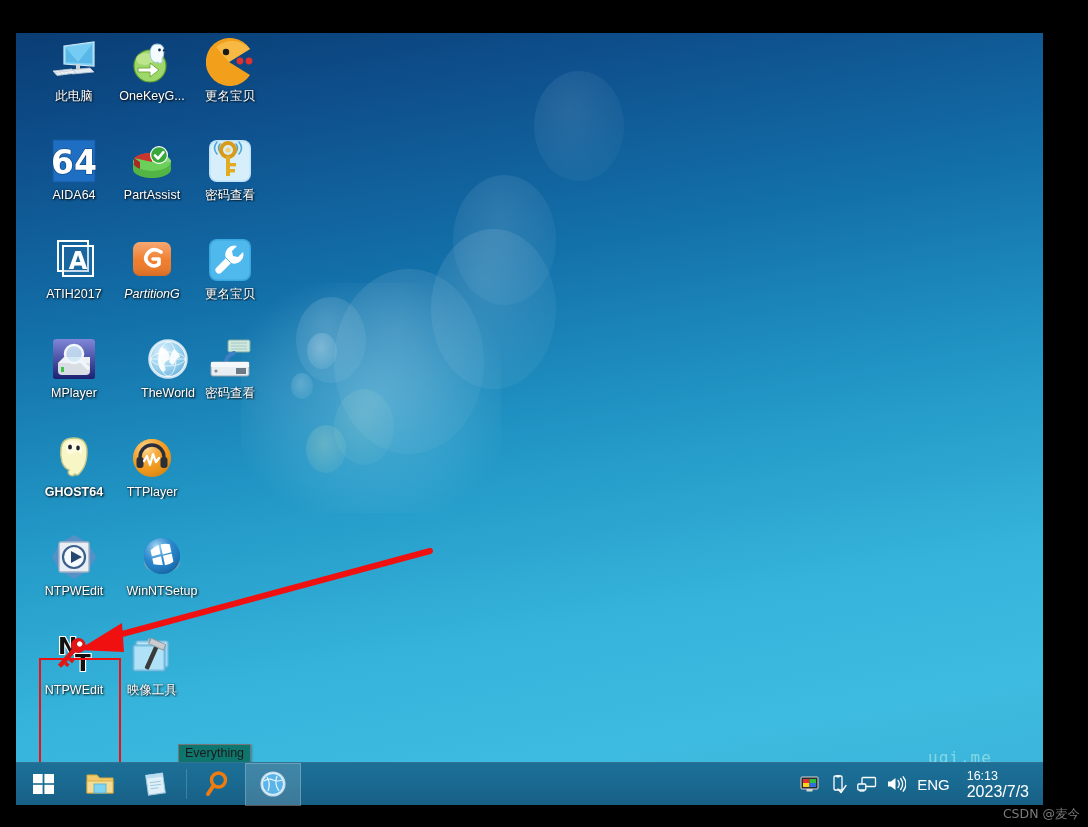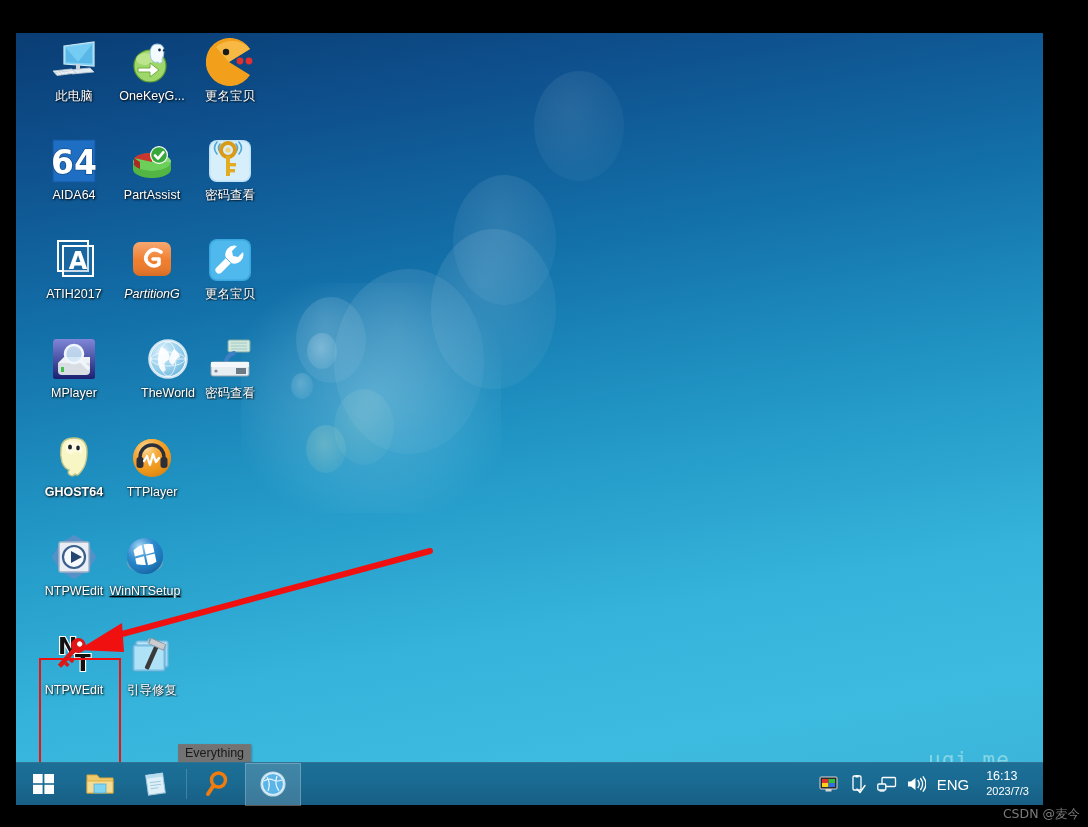--- a/index.html
+++ b/index.html
@@ -135,33 +135,33 @@
     width: 1027px; height: 772px;
     pointer-events: none;
   }
 
   
   #uqi-watermark {
     position: absolute;
     left: 912px;
     top: 715px;
     font-family: "DejaVu Sans Mono", monospace;
-    font-size: 21px;
+    font-size: 16px;
     letter-spacing: 1px;
     color: rgba(190, 240, 235, 0.55);
     user-select: none;
   }
 
   
   #tooltip {
     position: absolute;
     left: 178px;
     top: 744px;
     padding: 1px 6px 2px 6px;
-    background: #737373;
+    background: #0f766e;
     border: 1px solid #767676;
     color: #1a1a1a;
     font-size: 12.5px;
     line-height: 15px;
     font-family: "Liberation Sans", sans-serif;
     white-space: nowrap;
     box-shadow: 1px 1px 2px rgba(0,0,0,0.25);
   }
 
   
@@ -223,21 +223,21 @@
     text-align: center;
   }
   #clock {
     color: #ffffff;
     font-size: 12.5px;
     line-height: 15px;
     font-family: "Liberation Sans", sans-serif;
     padding-left: 6px;
     padding-right: 4px;
   }
-  #clock .date { font-size: 11px; }
+  #clock .date { font-size: 16px; }
 
   
   #csdn-watermark {
     position: absolute;
     right: 8px;
     bottom: 4px;
     color: #7b7b7b;
     font-size: 12.5px;
     font-family: "DejaVu Sans", "Liberation Sans", sans-serif;
     white-space: nowrap;
@@ -492,21 +492,21 @@
           <div class="glyph"><svg width="48" height="48" viewBox="0 0 48 48">
         <g>
           <polygon points="24,2 38,10 46,24 38,38 24,46 10,38 2,24 10,10" fill="#5c8fc7" opacity="0.9"></polygon>
           <rect x="9" y="9" width="30" height="30" rx="2" fill="#e9eef4" stroke="#9fb3c8" stroke-width="1.4"></rect>
           <circle cx="24" cy="24" r="11" fill="#f7fafc" stroke="#3c5f8c" stroke-width="2.2"></circle>
           <polygon points="21,18 32,24 21,30" fill="#24456f"></polygon>
         </g>
             </svg></div>
           <div class="label">NTPWEdit</div>
         </div>
-        <div class="desk-icon" style="left: 90px; top: 500px; text-decoration: underline;">
+        <div class="desk-icon" style="left: 107px; top: 500px;">
           <div class="glyph"><svg width="48" height="48" viewBox="0 0 48 48">
         <g>
           <ellipse cx="24" cy="30" rx="18" ry="10" fill="#8fa3b5" opacity="0.55"></ellipse>
           <circle cx="24" cy="23" r="18" fill="#1f7cc4"></circle>
           <circle cx="24" cy="23" r="18" fill="url(#wog)"></circle>
           <defs>
                   <radialGradient id="wog" cx="0.35" cy="0.25" r="0.85">
             <stop offset="0%" stop-color="#b6e1fb"></stop>
                     <stop offset="55%" stop-color="#2f8fd0" stop-opacity="0.4"></stop>
             <stop offset="100%" stop-color="#0d4f86" stop-opacity="0.7"></stop>
@@ -545,21 +545,21 @@
           <rect x="10" y="11" width="28" height="22" fill="#bfe7f8"></rect>
           <rect x="5" y="13" width="32" height="26" rx="2" fill="#8fd0ee" stroke="#62abd4" stroke-width="1.2"></rect>
           <rect x="7" y="15" width="28" height="22" fill="#b3e2f7" opacity="0.9"></rect>
           <g transform="rotate(24 24 24)">
             <rect x="22" y="8" width="4.5" height="30" rx="1" fill="#3a3a3a"></rect>
             <path d="M16 8 h16 v6 h-16 Z" fill="#c9ccd0" stroke="#8f959b" stroke-width="0.9"></path>
             <path d="M15 8 q-3 3 0 6 Z" fill="#b0b6bb"></path>
           </g>
         </g>
             </svg></div>
-          <div class="label cjk">引导修复</div>
+          <div class="label cjk">映像工具</div>
         </div>
       </div>
 
     <div id="red-box"></div>
 
     <svg id="red-arrow" viewBox="0 0 1027 772">
       <line x1="414" y1="518" x2="95" y2="604" stroke="#f01010" stroke-width="6" stroke-linecap="round"></line>
       <polygon points="62,617 106,590 108,619" fill="#f01010"></polygon>
     </svg>
 

